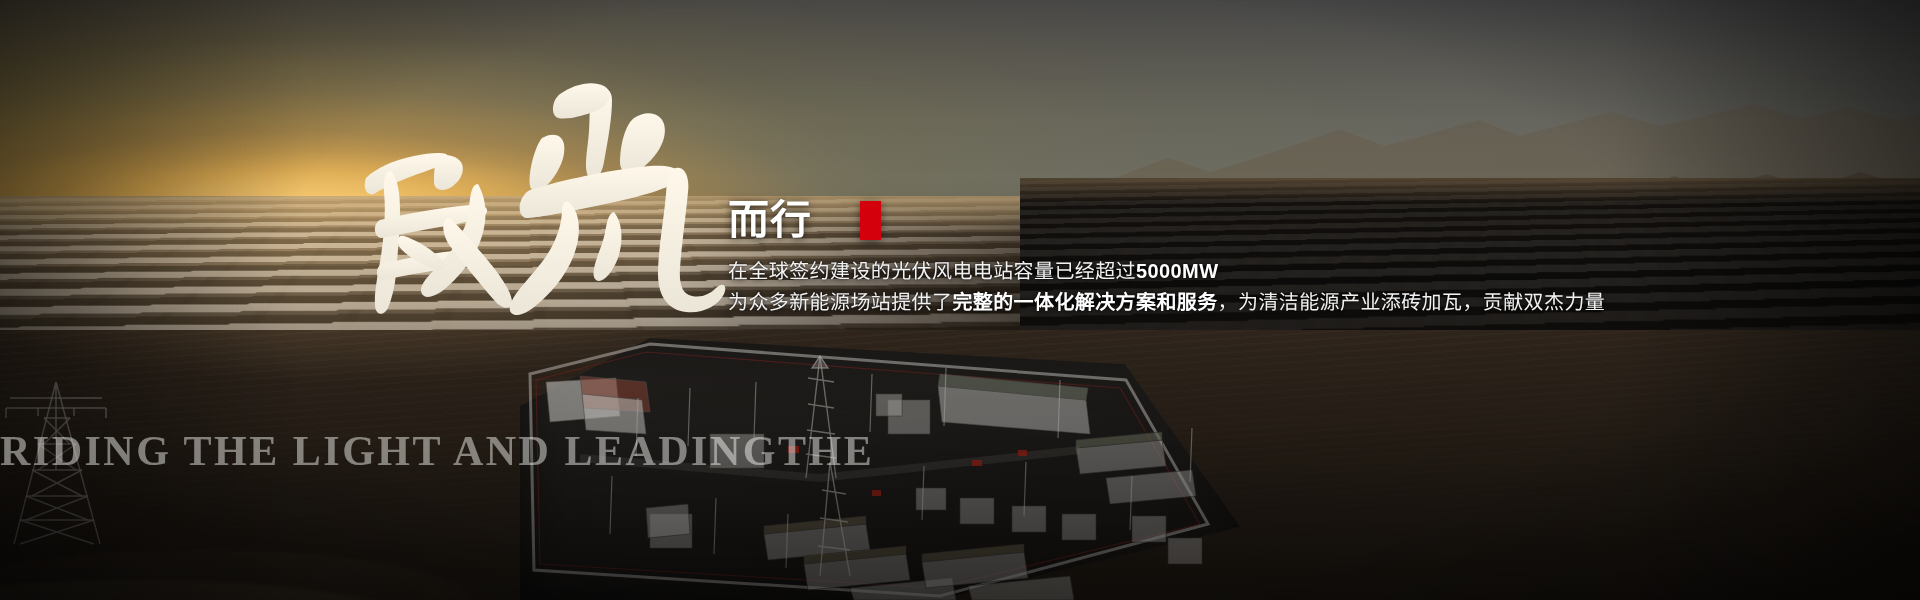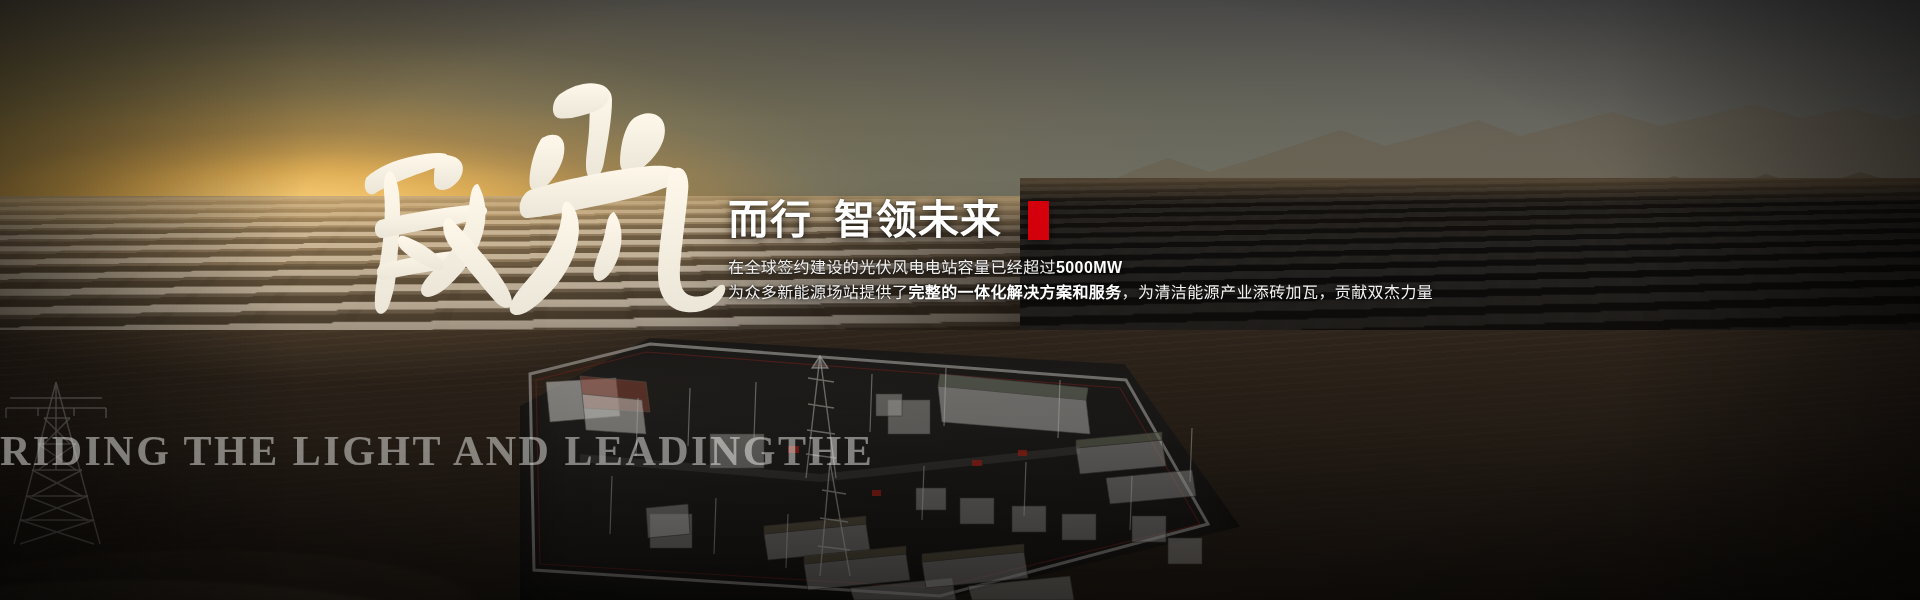--- a/index.html
+++ b/index.html
@@ -181,21 +181,21 @@
     width:21px; height:39px;
     background:#d4000b;
     margin-left:26px;
     flex:0 0 auto;
     box-shadow:0 2px 8px rgba(0,0,0,.5);
   }
 
   .subs{ margin-top:14px; }
   .subline{
     color:#f2f2f2;
-    font-size:16px; line-height:1.55;
+    font-size:20px; line-height:1.55;
     letter-spacing:.4px;
     white-space:nowrap;
     text-shadow:0 1px 6px rgba(0,0,0,.85), 0 0 2px rgba(0,0,0,.7);
   }
   .subline b{ font-weight:bold; color:#ffffff; }
 
   
   .en{
     position:absolute; left:0; top:425px; width:100%;
     text-align:left;
@@ -415,21 +415,20 @@
         <path d="M268,144 C276,154 278,172 272,190 C266,206 256,216 250,212
                  C244,207 250,192 256,176 C261,162 260,146 268,144 Z"></path>
       </g>
     </svg>
   </div>
 
   <div class="copy">
 
     <div class="headline">
       <span class="h-a">而行</span>
-      <span class="h-b">智领未来</span>
       <span class="redbar"></span>
     </div>
 
     <div class="subs">
       <div class="subline">
         <span>在全球签约建设的光伏风电电站容量已经超过</span><b>5000MW</b><span></span>
       </div>
       <div class="subline">
         <span>为众多新能源场站提供了</span><b>完整的一体化解决方案和服务</b><span>，为清洁能源产业添砖加瓦，贡献双杰力量</span>
       </div>

